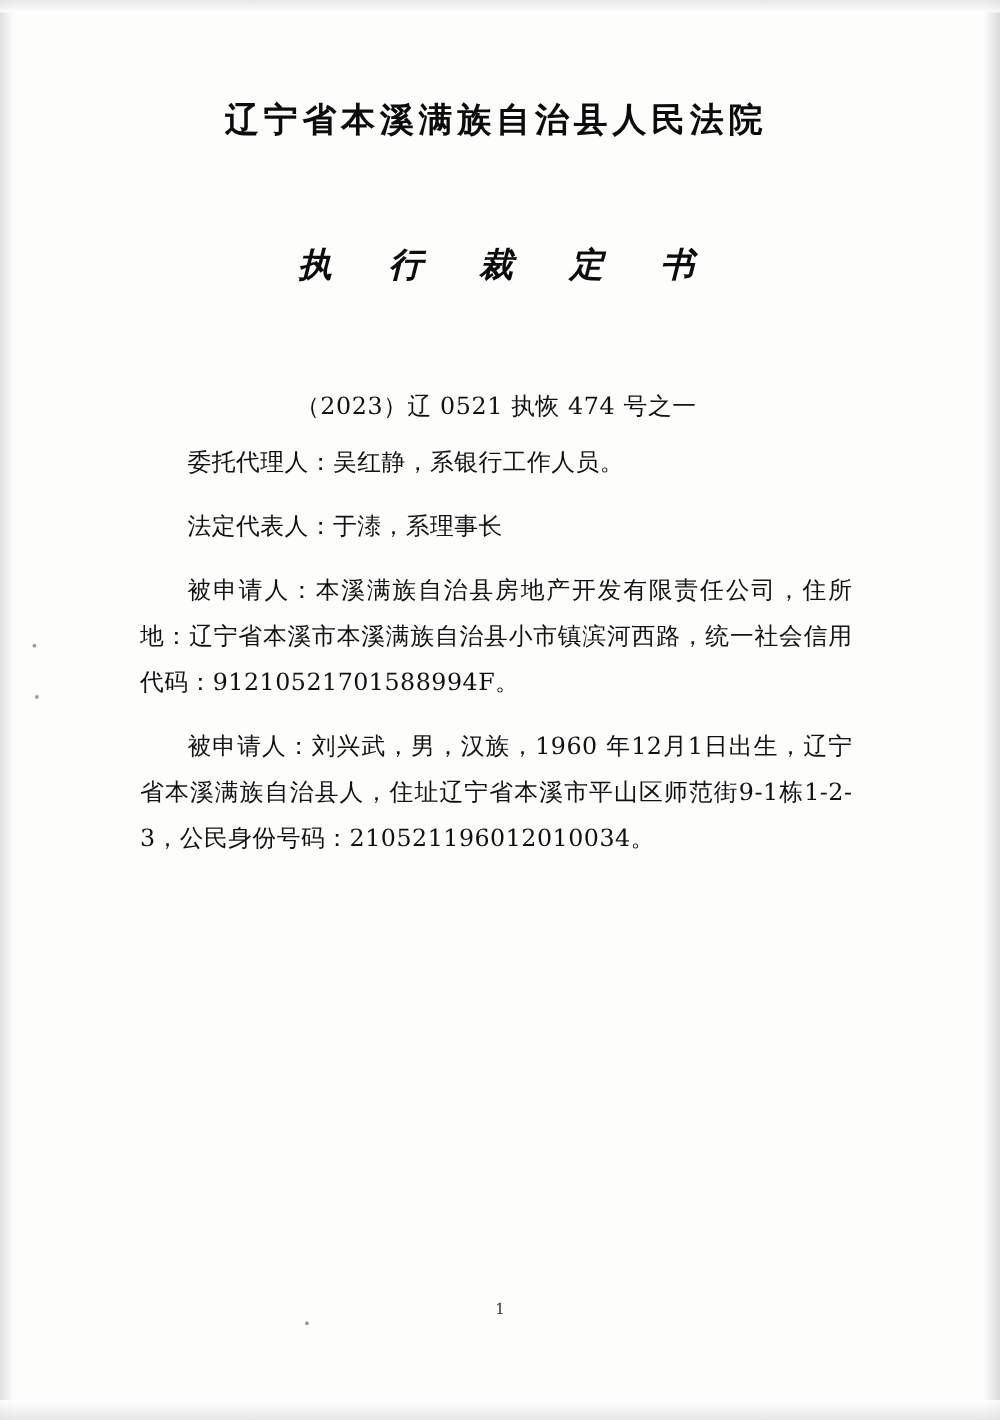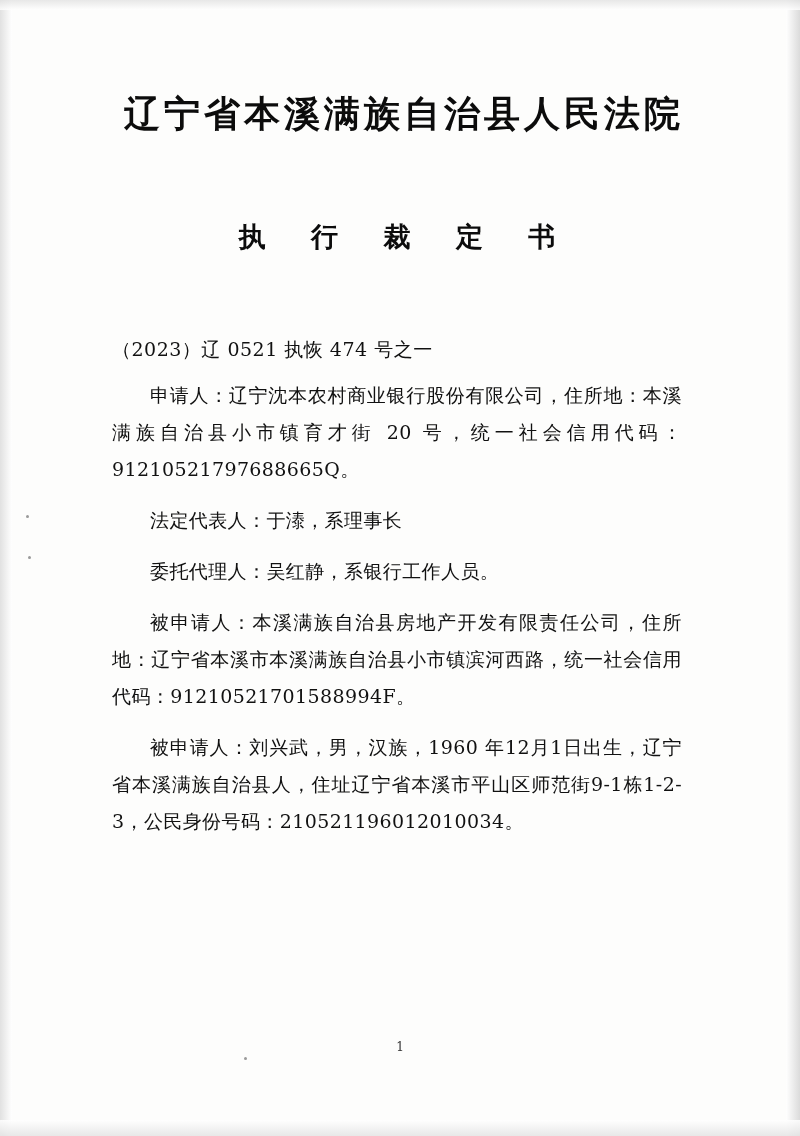--- a/index.html
+++ b/index.html
@@ -53,43 +53,44 @@
   .content {
     position: absolute;
     left: 112px;
     top: 78px;
     width: 570px;
   }
 
   .doc-title {
     font-family: "DejaVu Sans", "Liberation Sans", sans-serif;
     font-weight: bold;
-    font-size: 36px;
+    font-size: 27px;
     letter-spacing: 4px;
     text-align: center;
     white-space: nowrap;
-    margin: 12px;
+    margin: 0;
     color: #0c0c0c;
   }
 
   .doc-subtitle {
     font-family: "DejaVu Sans", "Liberation Sans", sans-serif;
     font-weight: bold;
     font-size: 27px;
     letter-spacing: 18px;
     text-align: center;
     margin: 80px 0 0 0;
     padding-left: 18px;
     color: #0c0c0c;
+    font-style: italic;
   }
 
   .case-no {
     margin: 82px 0 0 0;
     font-size: 19px;
-    text-align: left;
+    text-align: center;
     letter-spacing: 0.5px;
     color: #111;
   }
 
   p.para {
     margin: 14px 0 0 0;
     font-size: 19px;
     line-height: 37px;
     text-align: justify;
     text-justify: inter-ideograph;
@@ -128,21 +129,20 @@
 
   <div class="speck s1"></div>
   <div class="speck s2"></div>
   <div class="speck s3"></div>
 
   <div class="content">
     <h1 class="doc-title">辽宁省本溪满族自治县人民法院</h1>
     <h2 class="doc-subtitle">执 行 裁 定 书</h2>
     <div class="case-no">（2023）辽 0521 执恢 474 号之一</div>
 
-    <p class="para">申请人：辽宁沈本农村商业银行股份有限公司，住所地：本溪满族自治县小市镇育才街 20 号，统一社会信用代码：91210521797688665Q。</p>
+    <p class="para">委托代理人：吴红静，系银行工作人员。</p>
     <p class="para">法定代表人：于溙，系理事长</p>
-    <p class="para">委托代理人：吴红静，系银行工作人员。</p>
     <p class="para">被申请人：本溪满族自治县房地产开发有限责任公司，住所地：辽宁省本溪市本溪满族自治县小市镇滨河西路，统一社会信用代码：91210521701588994F。</p>
     <p class="para">被申请人：刘兴武，男，汉族，1960 年12月1日出生，辽宁省本溪满族自治县人，住址辽宁省本溪市平山区师范街9-1栋1-2-3，公民身份号码：210521196012010034。</p>
   </div>
 
   <div class="page-number">1</div>
 </div>
 
 </body></html>

